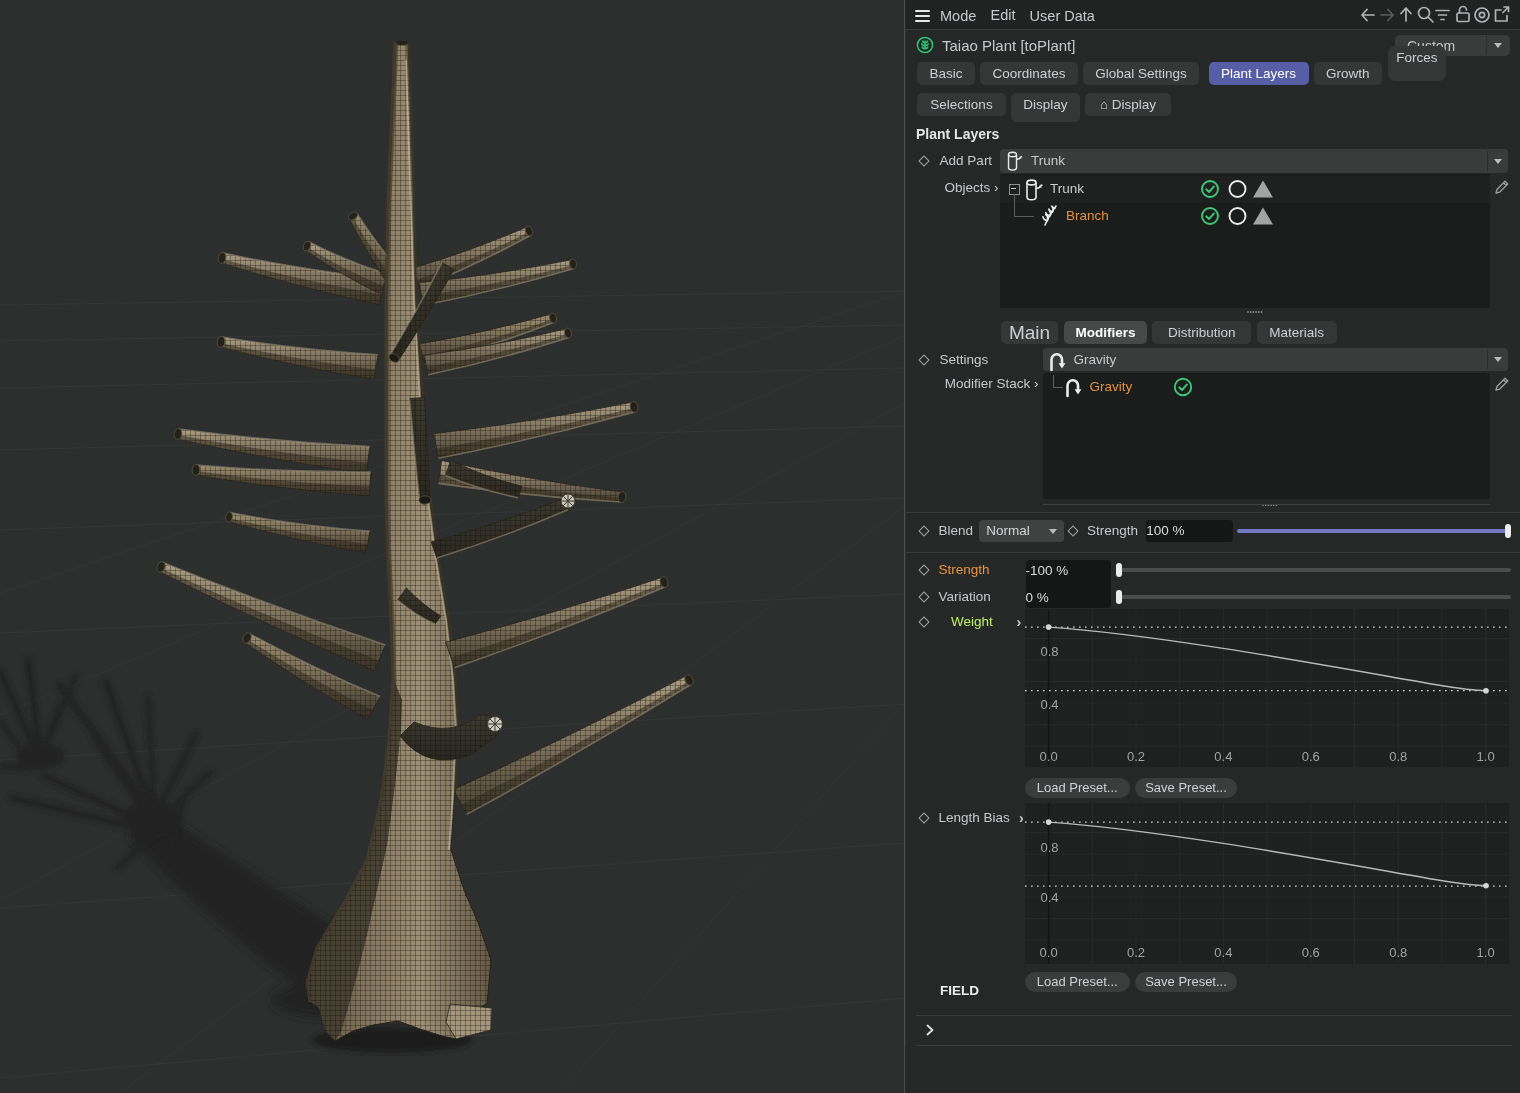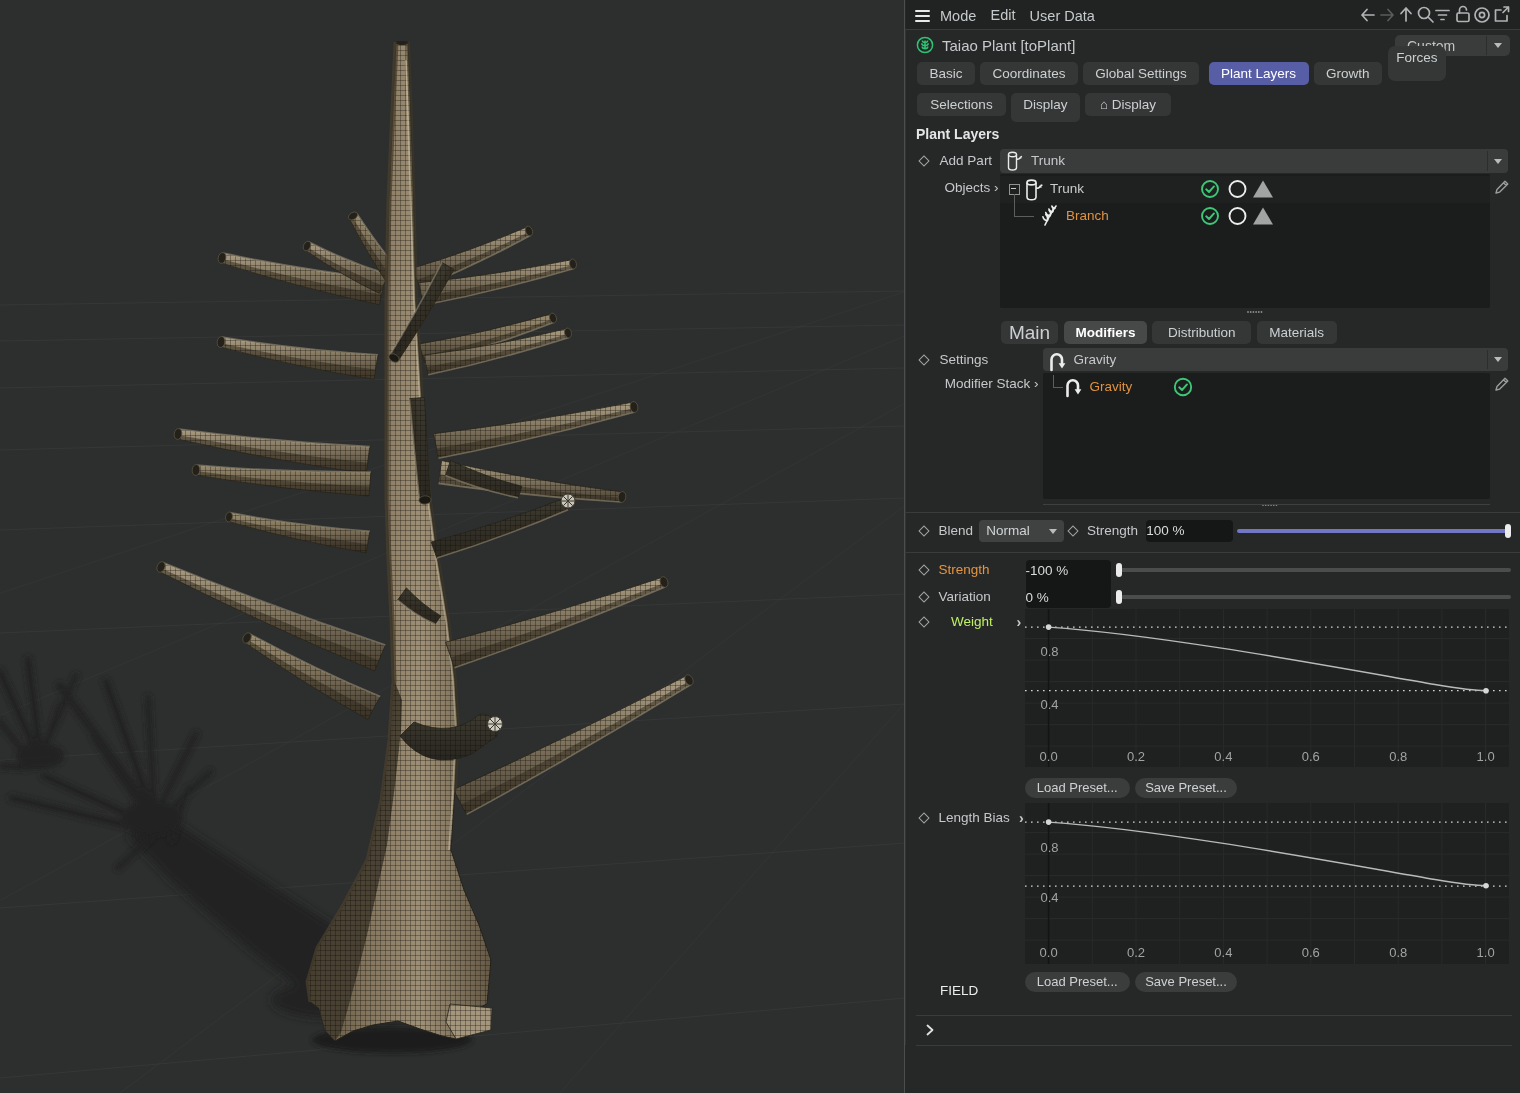--- a/index.html
+++ b/index.html
@@ -438,15 +438,15 @@
       <text x="285.8" y="153.8" font-size="13" fill="#a0a3a4" text-anchor="middle" font-family="Liberation Sans">0.6</text>
       <text x="373.2" y="153.8" font-size="13" fill="#a0a3a4" text-anchor="middle" font-family="Liberation Sans">0.8</text>
       <text x="460.6" y="153.8" font-size="13" fill="#a0a3a4" text-anchor="middle" font-family="Liberation Sans">1.0</text>
     </svg>
 <div class="ab" style="left:119.8px;top:972.1px;width:104.9px;height:19.5px;background:#3b3d3d;border-radius:10px;color:#ced1d3;font-size:13px;text-align:center;line-height:19.5px">Load Preset...</div>
 <div class="ab" style="left:230.0px;top:972.1px;width:102.0px;height:19.5px;background:#3b3d3d;border-radius:10px;color:#ced1d3;font-size:13px;text-align:center;line-height:19.5px">Save Preset...</div>
 <div class="ab" style="left:11.0px;top:1014.7px;width:596.0px;height:1.0px;background:#3a3b3b"></div>
 <svg class="ab" style="left:21px;top:1024px" width="8" height="12" viewBox="0 0 8 12">
 <path d="M1.5 1.5 6.5 6l-5 4.5" stroke="#dfe1e2" stroke-width="1.8" fill="none" stroke-linejoin="round" stroke-linecap="round"></path>
 </svg>
-<div class="lbl" style="left:35.0px;top:991px;transform:translateY(-50%);font-size:13.5px;color:#eceeee;font-weight:400">FIELD</div>
+<div class="lbl" style="left:35.0px;top:991px;transform:translateY(-50%);font-size:13.5px;color:#eceeee;font-weight:700">FIELD</div>
 <div class="ab" style="left:11.0px;top:1045.0px;width:596.0px;height:1.0px;background:#3a3b3b"></div>
 <div class="ab" style="left:0px;top:29px;width:1px;height:1016px;background:#333434"></div>
 </div>
 </body></html>

